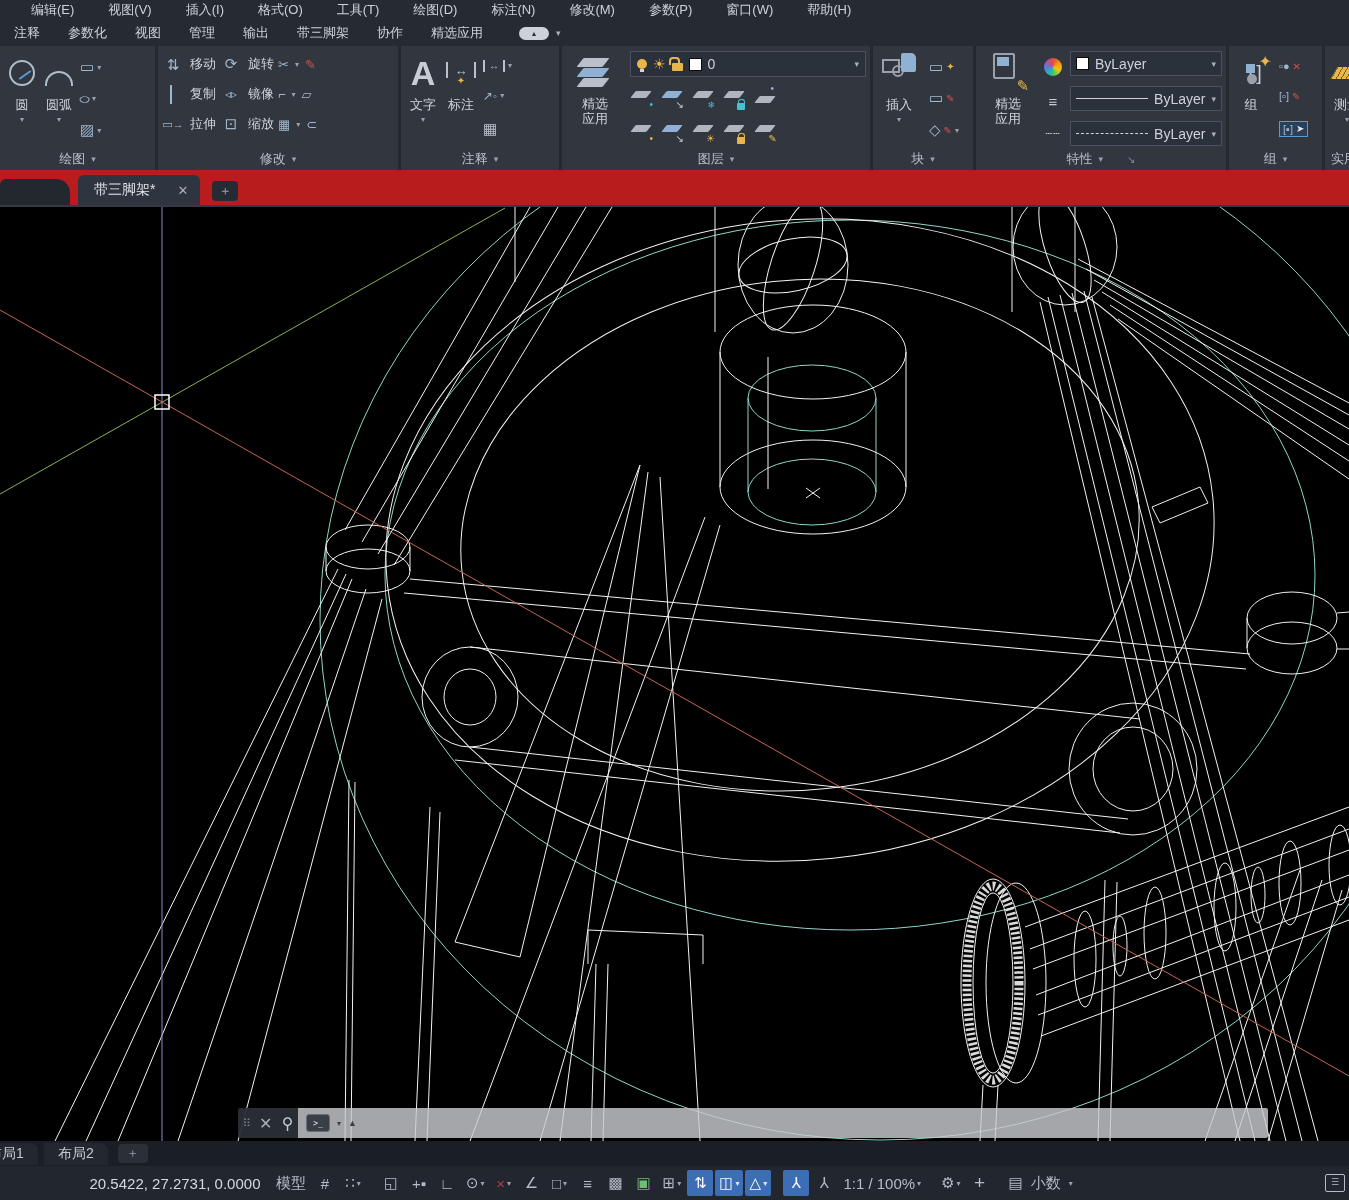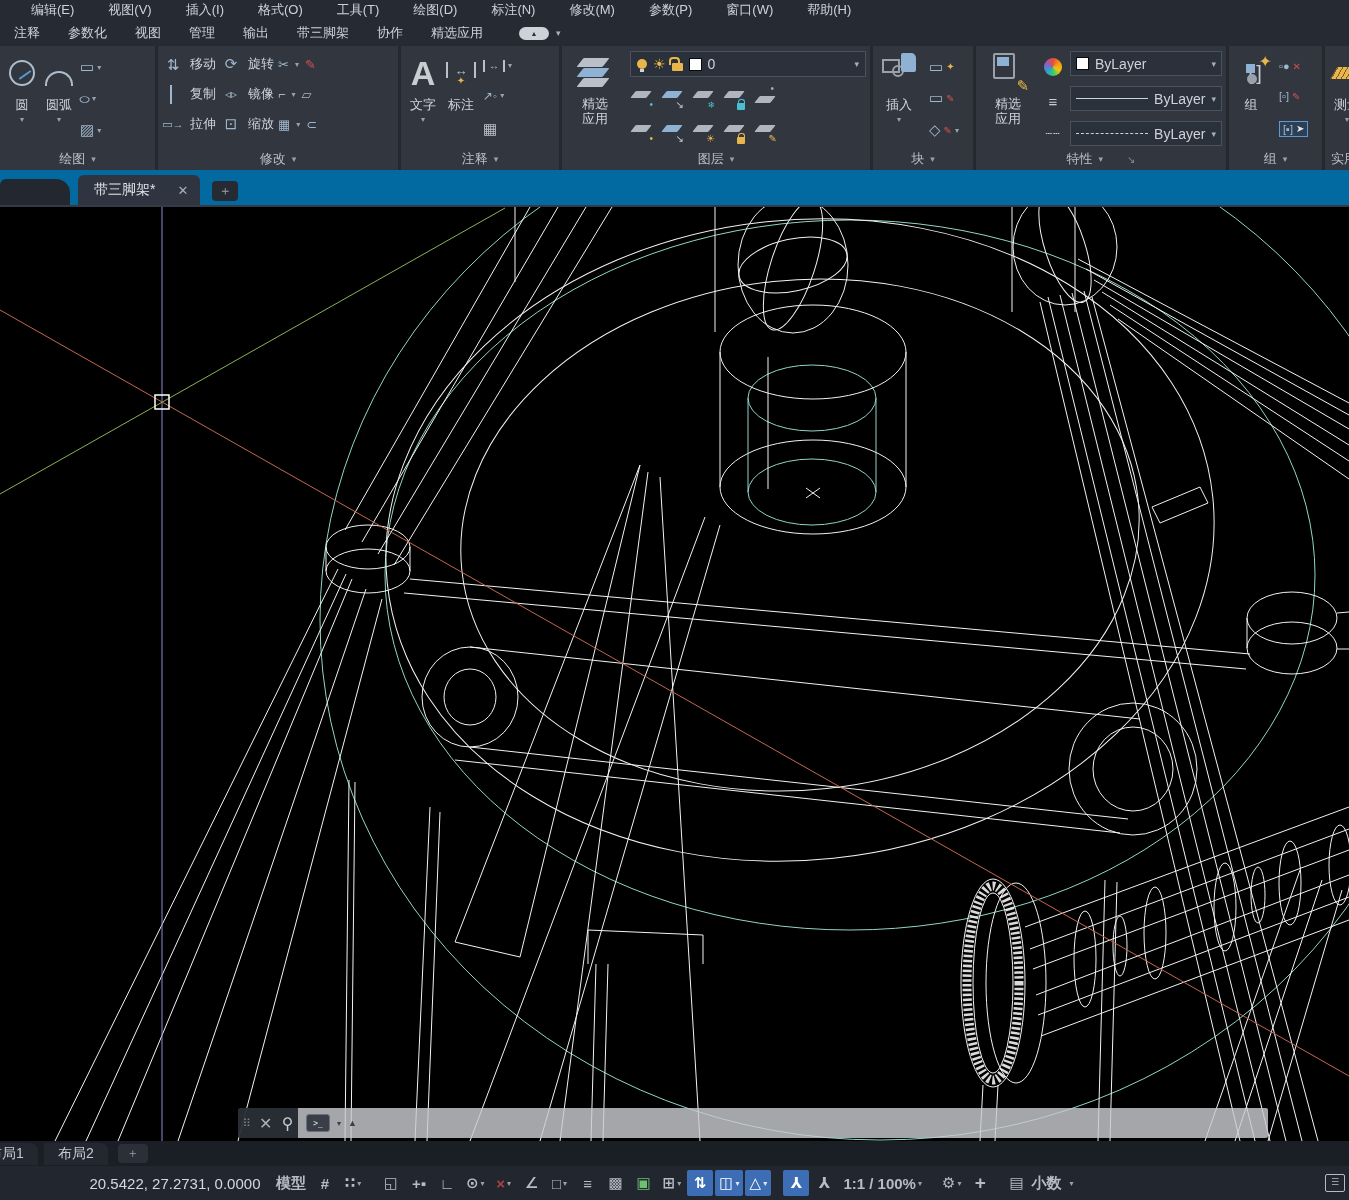--- a/index.html
+++ b/index.html
@@ -92,21 +92,21 @@
   .grpico .br{position:absolute;inset:0;display:flex;align-items:center;justify-content:center;
     font-size:20px;color:#c8cdd4;}
   .grpico .st{position:absolute;right:-8px;top:-8px;color:var(--icon-yellow);font-size:16px;}
   .hl{border:1px solid #5a9bd5;background:#2d3f55;}
   .ruler{width:26px;height:12px;background:var(--icon-yellow);transform:skewX(-30deg);
     background-image:repeating-linear-gradient(90deg,#7a5c1e 0 1px,transparent 1px 5px);}
   .smico{font-size:13px;color:#9fb6cd;}
   .red{color:#d05050;} .yel{color:var(--icon-yellow);}
 
   
-  .filetabs{height:37px;background:#0369a1;display:flex;align-items:flex-end;flex:none;
+  .filetabs{height:37px;background:#b91c1c;display:flex;align-items:flex-end;flex:none;
     border-bottom:2px solid #343a45;}
   .ghosttab{width:70px;height:26px;background:#232830;border-radius:6px 14px 0 0;}
   .ftab{height:30px;background:#2e3440;border-radius:6px 6px 0 0;display:flex;align-items:center;
     gap:22px;padding:0 12px 0 16px;color:#dfe3e8;font-size:14px;margin-left:8px;}
   .ftab .x{color:#aab0ba;font-size:13px;}
   .plustab{width:26px;height:20px;background:#262b33;border-radius:4px;margin:0 0 4px 12px;
     color:#9aa1ab;display:flex;align-items:center;justify-content:center;font-size:13px;}
 
   
   .canvas{height:934px;background:var(--canvas-bg);position:relative;flex:none;overflow:hidden;}
@@ -131,21 +131,21 @@
   .clipT{overflow:hidden;width:44px;flex:none;}
   .clipT .ltab{display:inline-block;margin-left:-26px;}
   .lplus{width:30px;height:19px;background:#2a2f38;border-radius:4px;color:#9aa1ab;
     display:flex;align-items:center;justify-content:center;font-size:12px;margin-left:4px;}
 
   
   .statusbar{height:34px;background:#21262f;display:flex;align-items:center;flex:none;
     color:#b6bcc6;font-size:14px;padding-left:80px;gap:2px;}
   .coords{width:190px;text-align:center;color:#d4d8de;font-size:15px;flex:none;}
   .sbtn{min-width:26px;height:26px;display:flex;align-items:center;justify-content:center;
-    padding:0 4px;border-radius:2px;font-size:15px;gap:2px;font-weight:bold;}
+    padding:0 4px;border-radius:2px;font-size:15px;gap:2px;}
   .sbtn .cr{font-size:8px;color:#9aa1ab;}
   .sbtn.on{background:var(--accent-blue);color:#fff;}
   .sbtn.on .cr{color:#dfe8f4;}
   .grn{color:var(--selection-green);}
   .sep{width:8px;}
   .hamb{border:1.5px solid #b6bcc6;border-radius:2px;width:20px;height:18px;
     font-size:9px;line-height:15px;text-align:center;letter-spacing:0;}
 </style>
 </head>
 <body>

